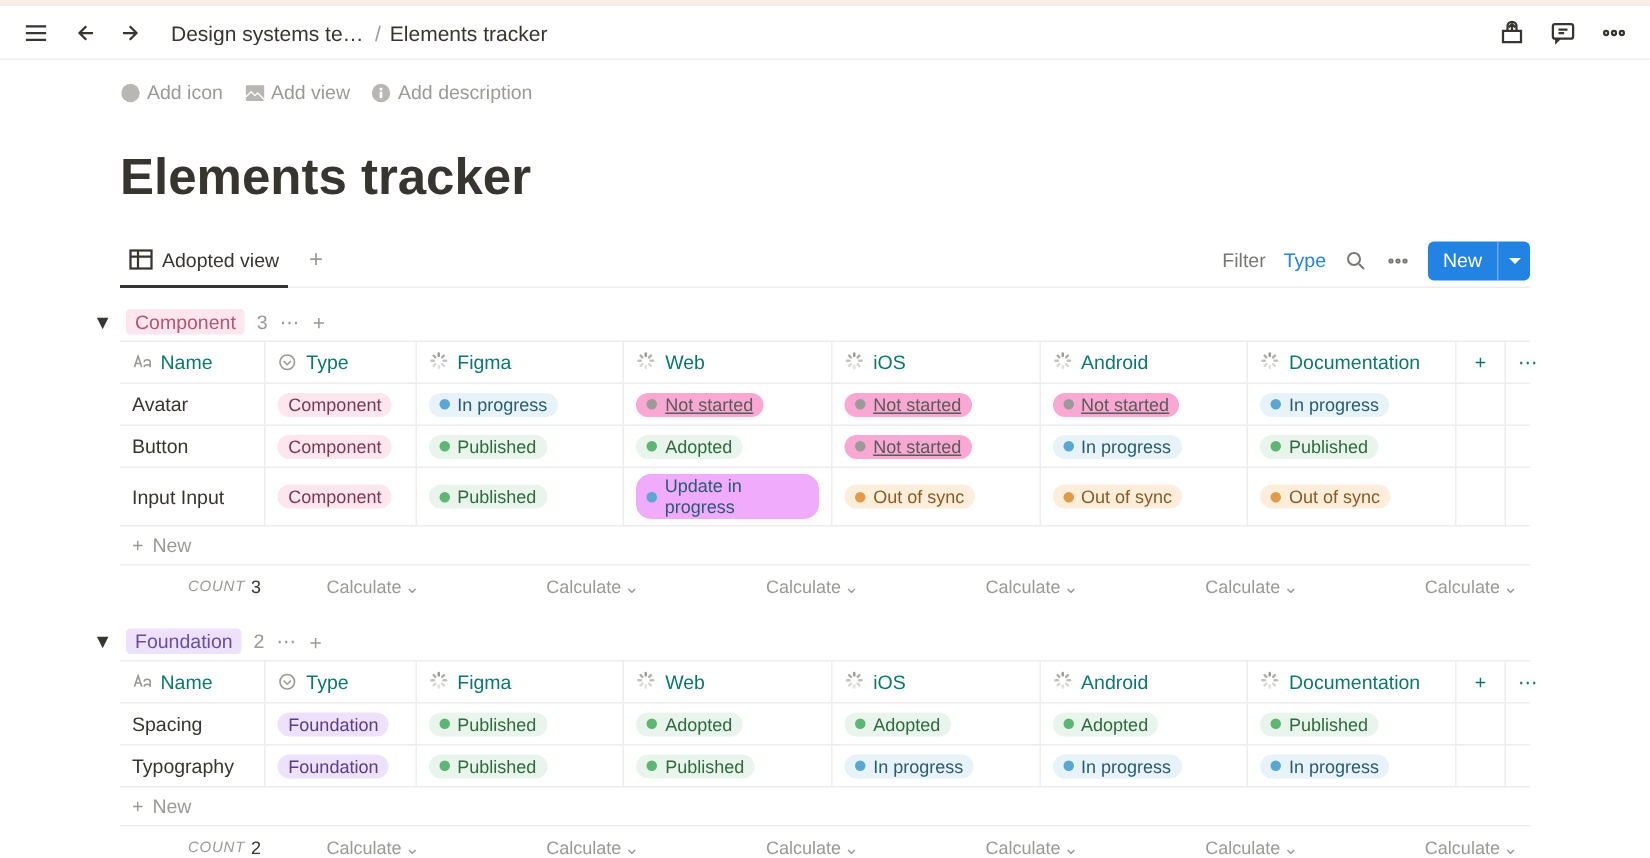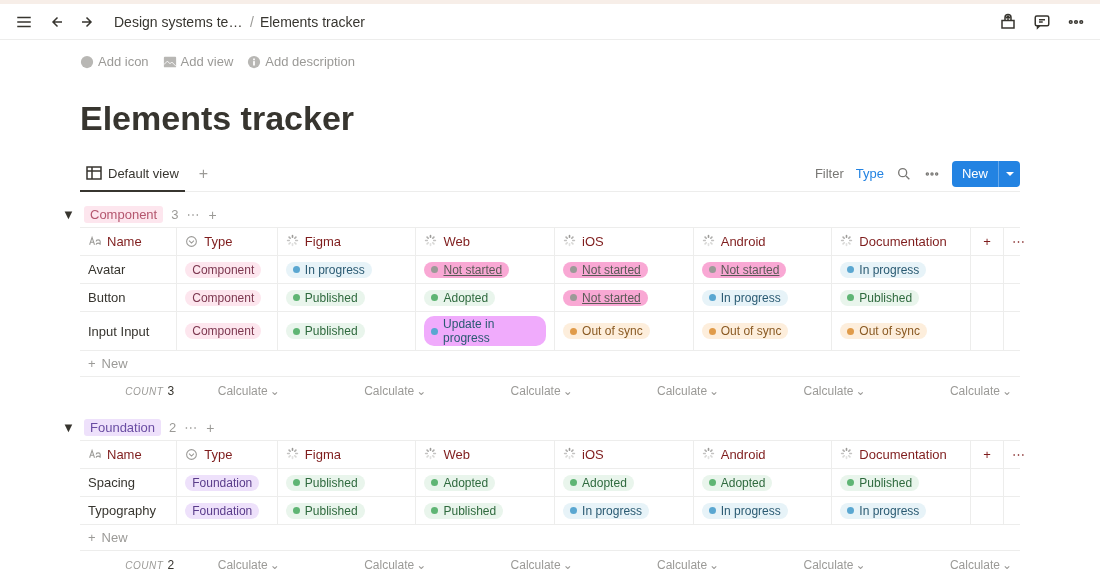--- a/index.html
+++ b/index.html
@@ -78,21 +78,21 @@
   .table { width: 100%; border-top: 1px solid #ededec; }
   .row { display: flex; border-bottom: 1px solid #ededec; min-height: 28px; align-items: stretch; }
   .cell { border-right: 1px solid #ededec; padding: 4px 8px; display: flex; align-items: center; }
   .cell:last-child { border-right: none; }
   .c-name { width: 112px; font-size: 13px; }
   .c-type { width: 116px; }
   .c-status { width: 161px; }
   .c-add { width: 36px; justify-content: center; color: #9b9a97; cursor: pointer; }
   .c-more { width: 16px; color: #9b9a97; }
 
-  .hdr .cell { color: #7f1d1d; font-size: 13px; gap: 6px; }
+  .hdr .cell { color: #0f766e; font-size: 13px; gap: 6px; }
   .hdr svg { width: 13px; height: 13px; fill: #9b9a97; }
   .hdr .loading-icon svg { fill:none; stroke:#9b9a97; stroke-width:2; }
 
   .tag {
     padding: 1px 7px; border-radius: 10px; font-size: 12px;
     display: inline-flex; align-items: center; gap: 5px;
   }
   .tag-component { background: #fde6ee; color: #7d3850; }
   .tag-foundation { background: #eee1fb; color: #5a3c8b; }
   .dot { width: 7px; height: 7px; border-radius: 50%; }
@@ -200,21 +200,21 @@
   </div>
 
   <h1 class="page-title">Elements tracker</h1>
 
   <div class="view-tabs">
     <div class="view-tab">
       <svg viewBox="0 0 16 16">
           <rect x="1" y="2" width="14" height="12" fill="none" stroke="#37352f" stroke-width="1.5"></rect>
           <path d="M1 6h14M6 2v12" stroke="#37352f" stroke-width="1.5"></path>
         </svg>
-      <span>Default view</span>
+      <span>Adopted view</span>
     </div>
     <div class="view-add">+</div>
     <div class="view-right">
       <span class="vr-link">Filter</span>
       <span class="vr-sort">Type</span>
       <span class="vr-icon">
         <svg viewBox="0 0 24 24">
             <circle cx="10" cy="10" r="6"></circle>
             <path d="M20 20l-5-5"></path>
           </svg>

